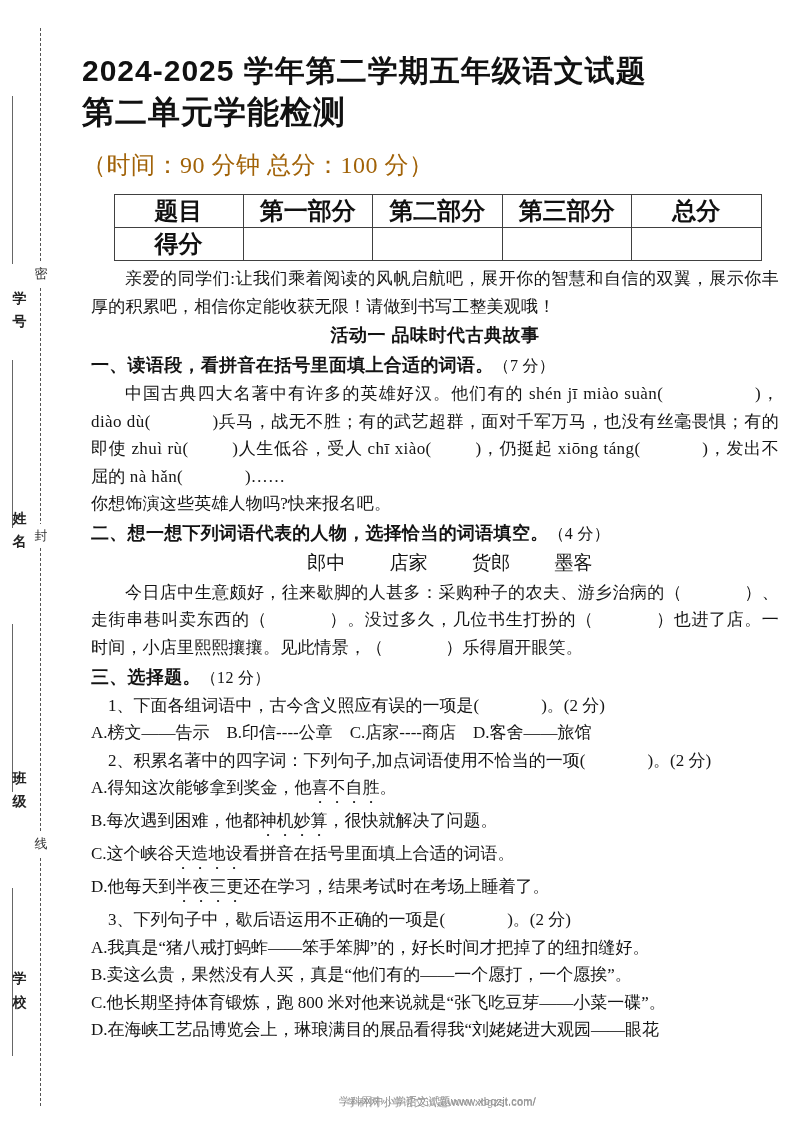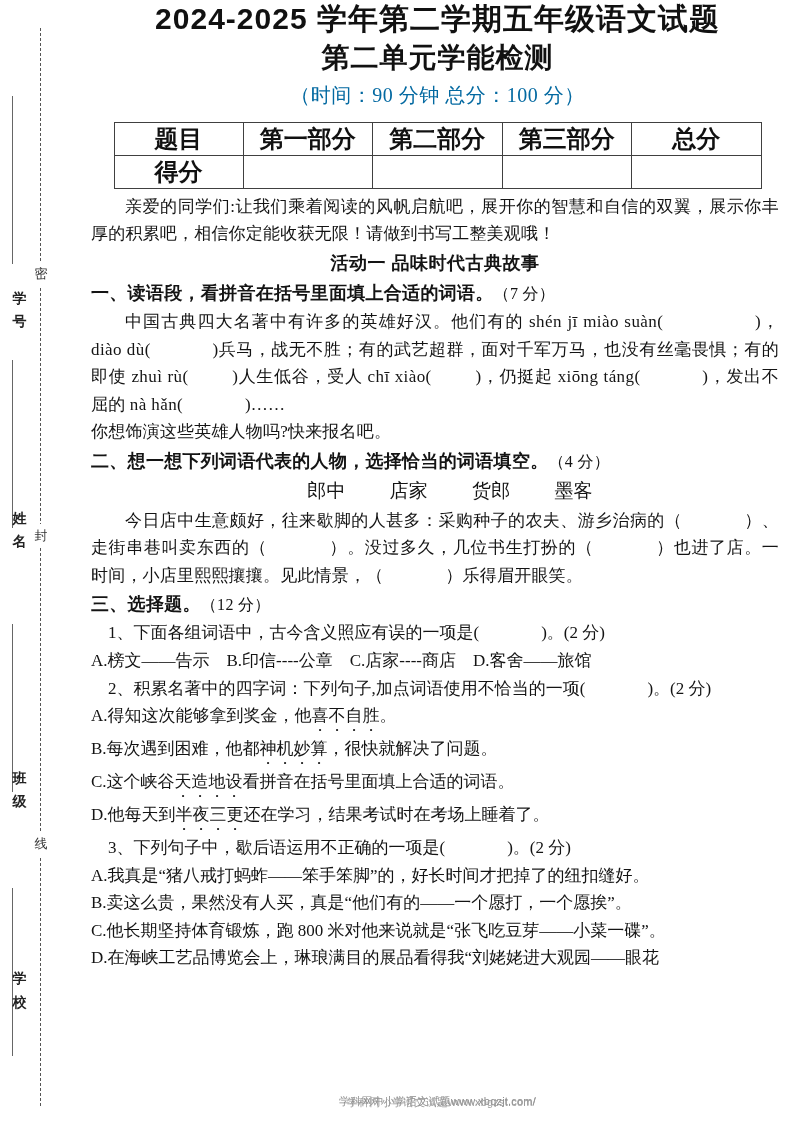--- a/index.html
+++ b/index.html
@@ -66,44 +66,44 @@
   #sheet {
     position: absolute;
     left: 82px;
     top: 0;
     width: 711px;
     height: 1122px;
   }
 
   
   #title-block {
-    text-align: center;
+    padding-top: 52px;
   }
   .doc-title {
     font-family: "Liberation Sans", sans-serif;
     font-weight: bold;
     font-size: 30px;
     letter-spacing: 1px;
     line-height: 1.28;
     color: #111;
     white-space: nowrap;
   }
   .doc-subtitle {
     font-family: "Liberation Sans", sans-serif;
     font-weight: bold;
-    font-size: 28px;
+    font-size: 32px;
     letter-spacing: 1px;
     line-height: 1.3;
     color: #111;
     margin-top: 2px;
   }
   .doc-meta {
-    font-size: 20px;
-    margin-top: 5px;
-    color: #0369a1;
+    font-size: 24px;
+    margin-top: 15px;
+    color: #a16207;
     letter-spacing: 0.5px;
   }
 
   
   #score-table {
     margin: 13px auto 0 auto;
     border-collapse: collapse;
     width: 648px;
     table-layout: fixed;
   }

